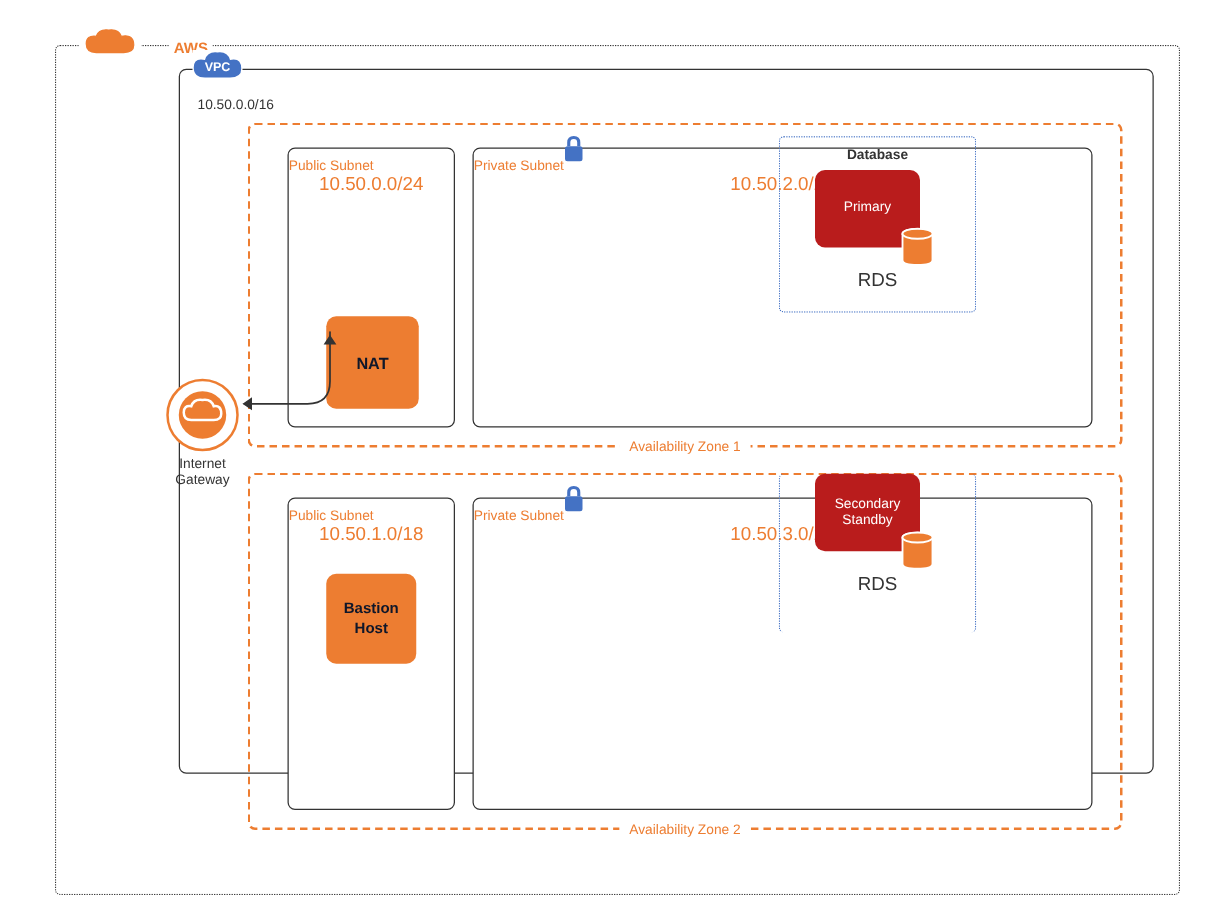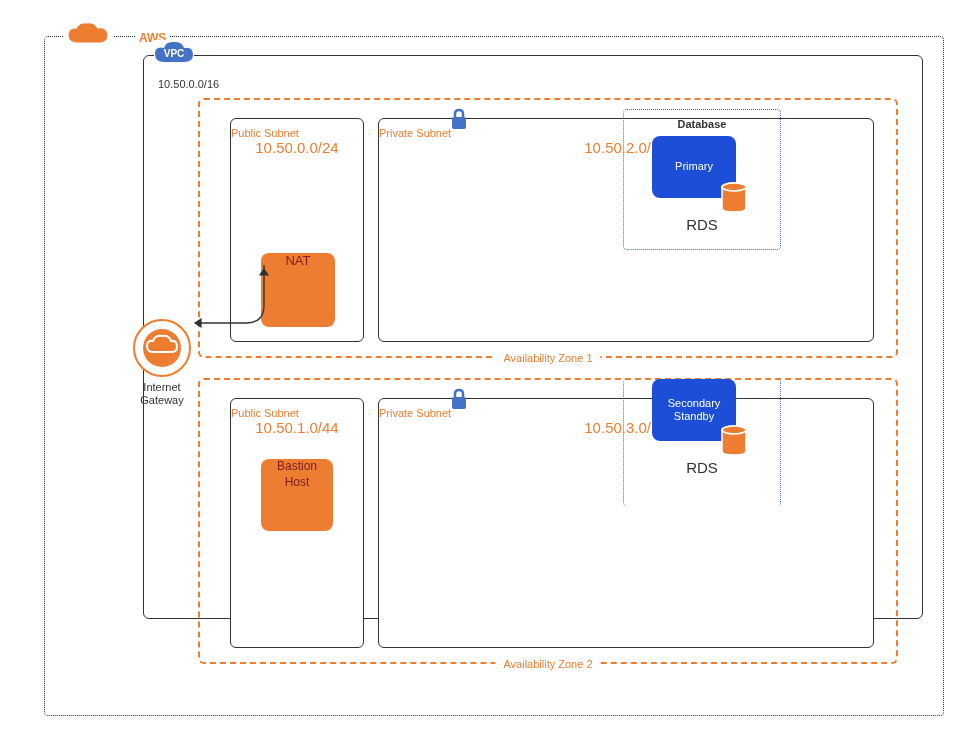--- a/index.html
+++ b/index.html
@@ -27,30 +27,30 @@
     
     .subnet-title { text-align: left; font-size: 11px; color: #ed7d31; padding-top: 8px; }
     .subnet-cidr { text-align: center; font-size: 15px; color: #ed7d31; }
     
     .lock-icon { position: absolute; top: -12px; left: 70px; }
     
     .database-box { position: absolute; top: -10px; left: 244px; width: unset; height: auto; border: 1.5px dotted #4472c4; border-radius: 4px; padding: 8px 28px 16px 28px; }
     .database-box2 { border-bottom: none; border-top: none; top: -20px; padding-top: 0; padding-bottom: 30px; }
     .database-title { text-align: center; font-size: 11px; font-weight: bold; color: #333; margin-bottom: 6px; }
     
-    .orange-box { background: #ed7d31; border-radius: 8px; color: #7f1d1d; font-size: 11px; display: flex; flex-direction: column; align-items: center; text-align: center; position: relative; }
+    .orange-box { background: #ed7d31; border-radius: 8px; color: #0f172a; font-size: 11px; display: flex; flex-direction: column; align-items: center; justify-content: center; text-align: center; position: relative; font-weight: bold; }
     .nat-box { position: absolute; top: 134px; left: 30px; width: 74px; height: 74px; font-size: 13px; }
     .bastion-box { position: absolute; top: 46px; left: 30px; width: 72px; height: 72px; font-size: 12px; line-height: 1.3; margin-top: 14px; }
     
     .db-instance { width: 100px; }
-    .db-box { width: 84px; height: 62px; background: #1d4ed8; border-radius: 8px; color: #fff; font-size: 11px; display: flex; align-items: center; justify-content: center; position: relative; padding: 6px; text-align: center; line-height: 1.2; }
+    .db-box { width: 84px; height: 62px; background: #b91c1c; border-radius: 8px; color: #fff; font-size: 11px; display: flex; align-items: center; justify-content: center; position: relative; padding: 6px; text-align: center; line-height: 1.2; }
     .db-cylinder { position: absolute; bottom: -16px; right: -12px; width: 28px; height: 32px; }
     .rds-label { text-align: center; font-size: 15px; color: #333; margin-top: 18px; }
     
-    .igw { position: absolute; top: 282px; left: 88px; text-align: center; }
+    .igw { position: absolute; top: 266px; left: 88px; text-align: center; }
     .igw-circle { width: 58px; height: 58px; border: 2px solid #ed7d31; border-radius: 50%; display: flex; align-items: center; justify-content: center; background: #fff; margin: 0 auto; }
     .igw-label { font-size: 11px; color: #333; margin-top: 4px; line-height: 1.2; }
     
     .arrow-line { position: absolute; stroke: #333; stroke-width: 1.2; fill: none; }
   </style>
 </head>
 <body>
 
 <div class="aws-container">
   <div class="aws-cloud">
@@ -101,21 +101,21 @@
             <div class="rds-label">RDS</div>
           </div>
         </div>
       </div>
       <div class="az-label">Availability Zone 1</div>
     </div>
 
     <div class="az-container az2">
       <div class="subnet public-subnet-2">
         <div class="subnet-title">Public Subnet</div>
-        <div class="subnet-cidr">10.50.1.0/44</div>
+        <div class="subnet-cidr">10.50.1.0/18</div>
         <div class="orange-box bastion-box">
           <span style="white-space:pre-line;">Bastion
 Host</span>
         </div>
       </div>
       <div class="subnet private-subnet-2">
         <div class="lock-icon">
           <svg width="20" height="24" viewBox="0 0 20 24">
             <rect x="3" y="10" width="14" height="12" rx="2" fill="#4472c4"></rect>
             <path d="M6 10 V7 Q6 3 10 3 Q14 3 14 7 V10" fill="none" stroke="#4472c4" stroke-width="2.5"></path>

